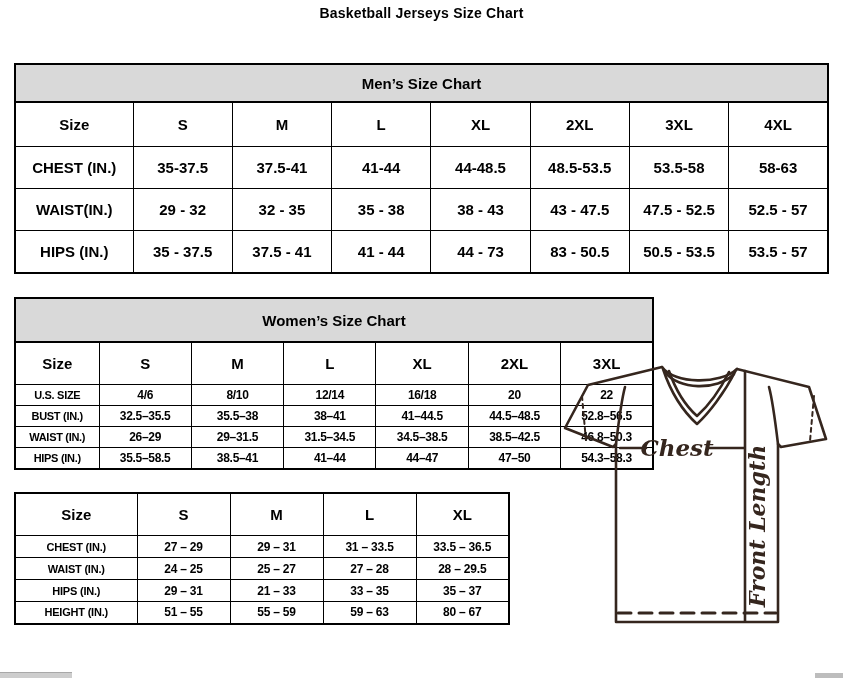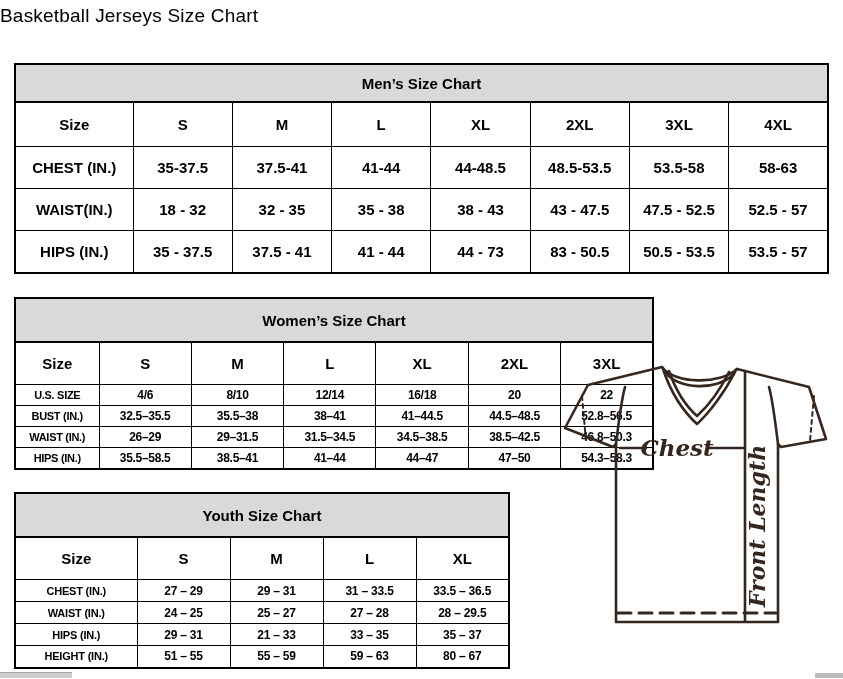--- a/index.html
+++ b/index.html
@@ -5,21 +5,21 @@
   html,body{margin:0;padding:0}
   body{
     width:843px;height:679px;position:relative;overflow:hidden;
     background:#ffffff;color:#000;
     font-family:"Liberation Sans", sans-serif;
     --band:#d9d9d9;
     --jersey-stroke:#35261e;
   }
   .page-title{
     position:absolute;top:5px;left:0;width:100%;
-    text-align:left;font-size:19px;font-weight:normal;letter-spacing:.2px;
+    text-align:center;font-size:14px;font-weight:bold;letter-spacing:.2px;
   }
   .size-table{position:absolute}
   .size-table table{
     border-collapse:collapse;table-layout:fixed;width:100%;
     border:2px solid #000;
   }
   .size-table th,.size-table td{
     border:1px solid #000;text-align:center;vertical-align:middle;
     font-weight:bold;padding:0;overflow:hidden;white-space:nowrap;
   }
@@ -97,21 +97,21 @@
           <td>35-37.5</td>
           <td>37.5-41</td>
           <td>41-44</td>
           <td>44-48.5</td>
           <td>48.5-53.5</td>
           <td>53.5-58</td>
           <td>58-63</td>
         </tr>
         <tr>
           <td class="row-label">WAIST(IN.)</td>
-          <td>18 - 32</td>
+          <td>29 - 32</td>
           <td>32 - 35</td>
           <td>35 - 38</td>
           <td>38 - 43</td>
           <td>43 - 47.5</td>
           <td>47.5 - 52.5</td>
           <td>52.5 - 57</td>
         </tr>
         <tr>
           <td class="row-label">HIPS (IN.)</td>
           <td>35 - 37.5</td>
@@ -193,23 +193,20 @@
 <div id="youth" class="size-table">
     <table>
       <colgroup>
         <col class="c-label">
         <col class="c-data">
         <col class="c-data">
         <col class="c-data">
         <col class="c-data">
       </colgroup>
       <thead>
-        <tr class="band-row">
-          <th class="band" colspan="5">Youth Size Chart</th>
-        </tr>
         <tr class="cols">
           <th>Size</th>
           <th>S</th>
           <th>M</th>
           <th>L</th>
           <th>XL</th>
         </tr>
       </thead>
       <tbody>
         <tr>

